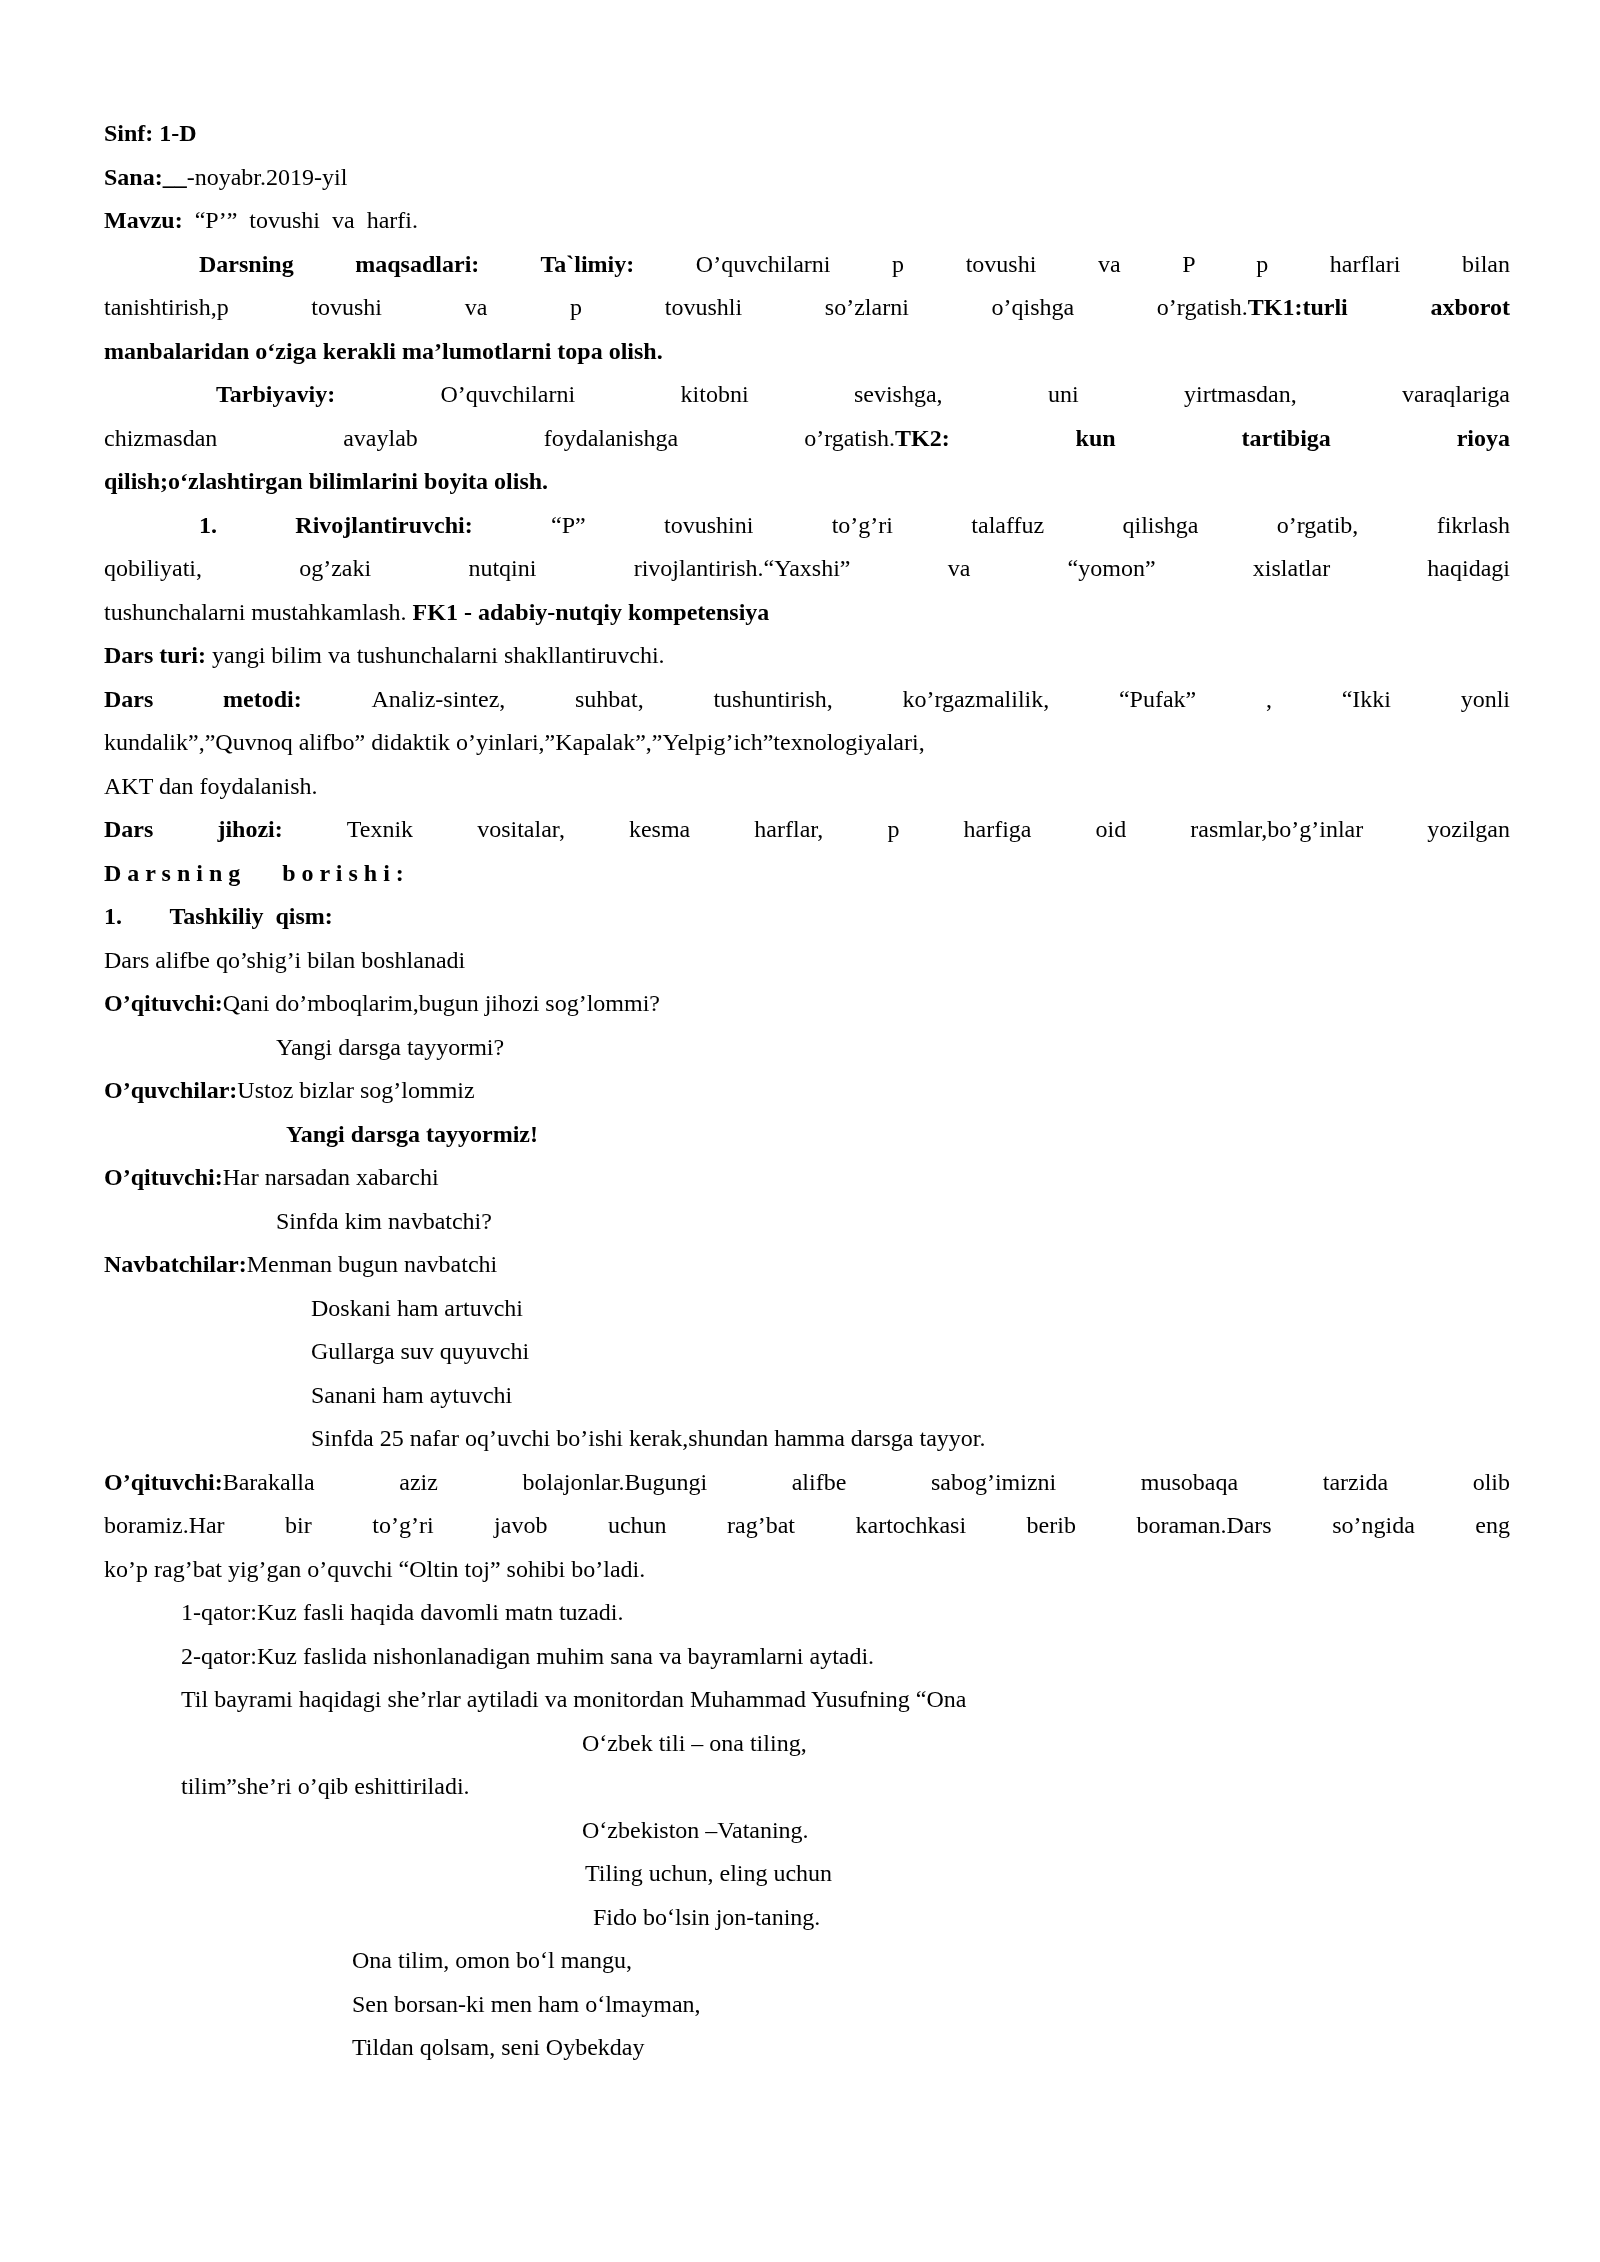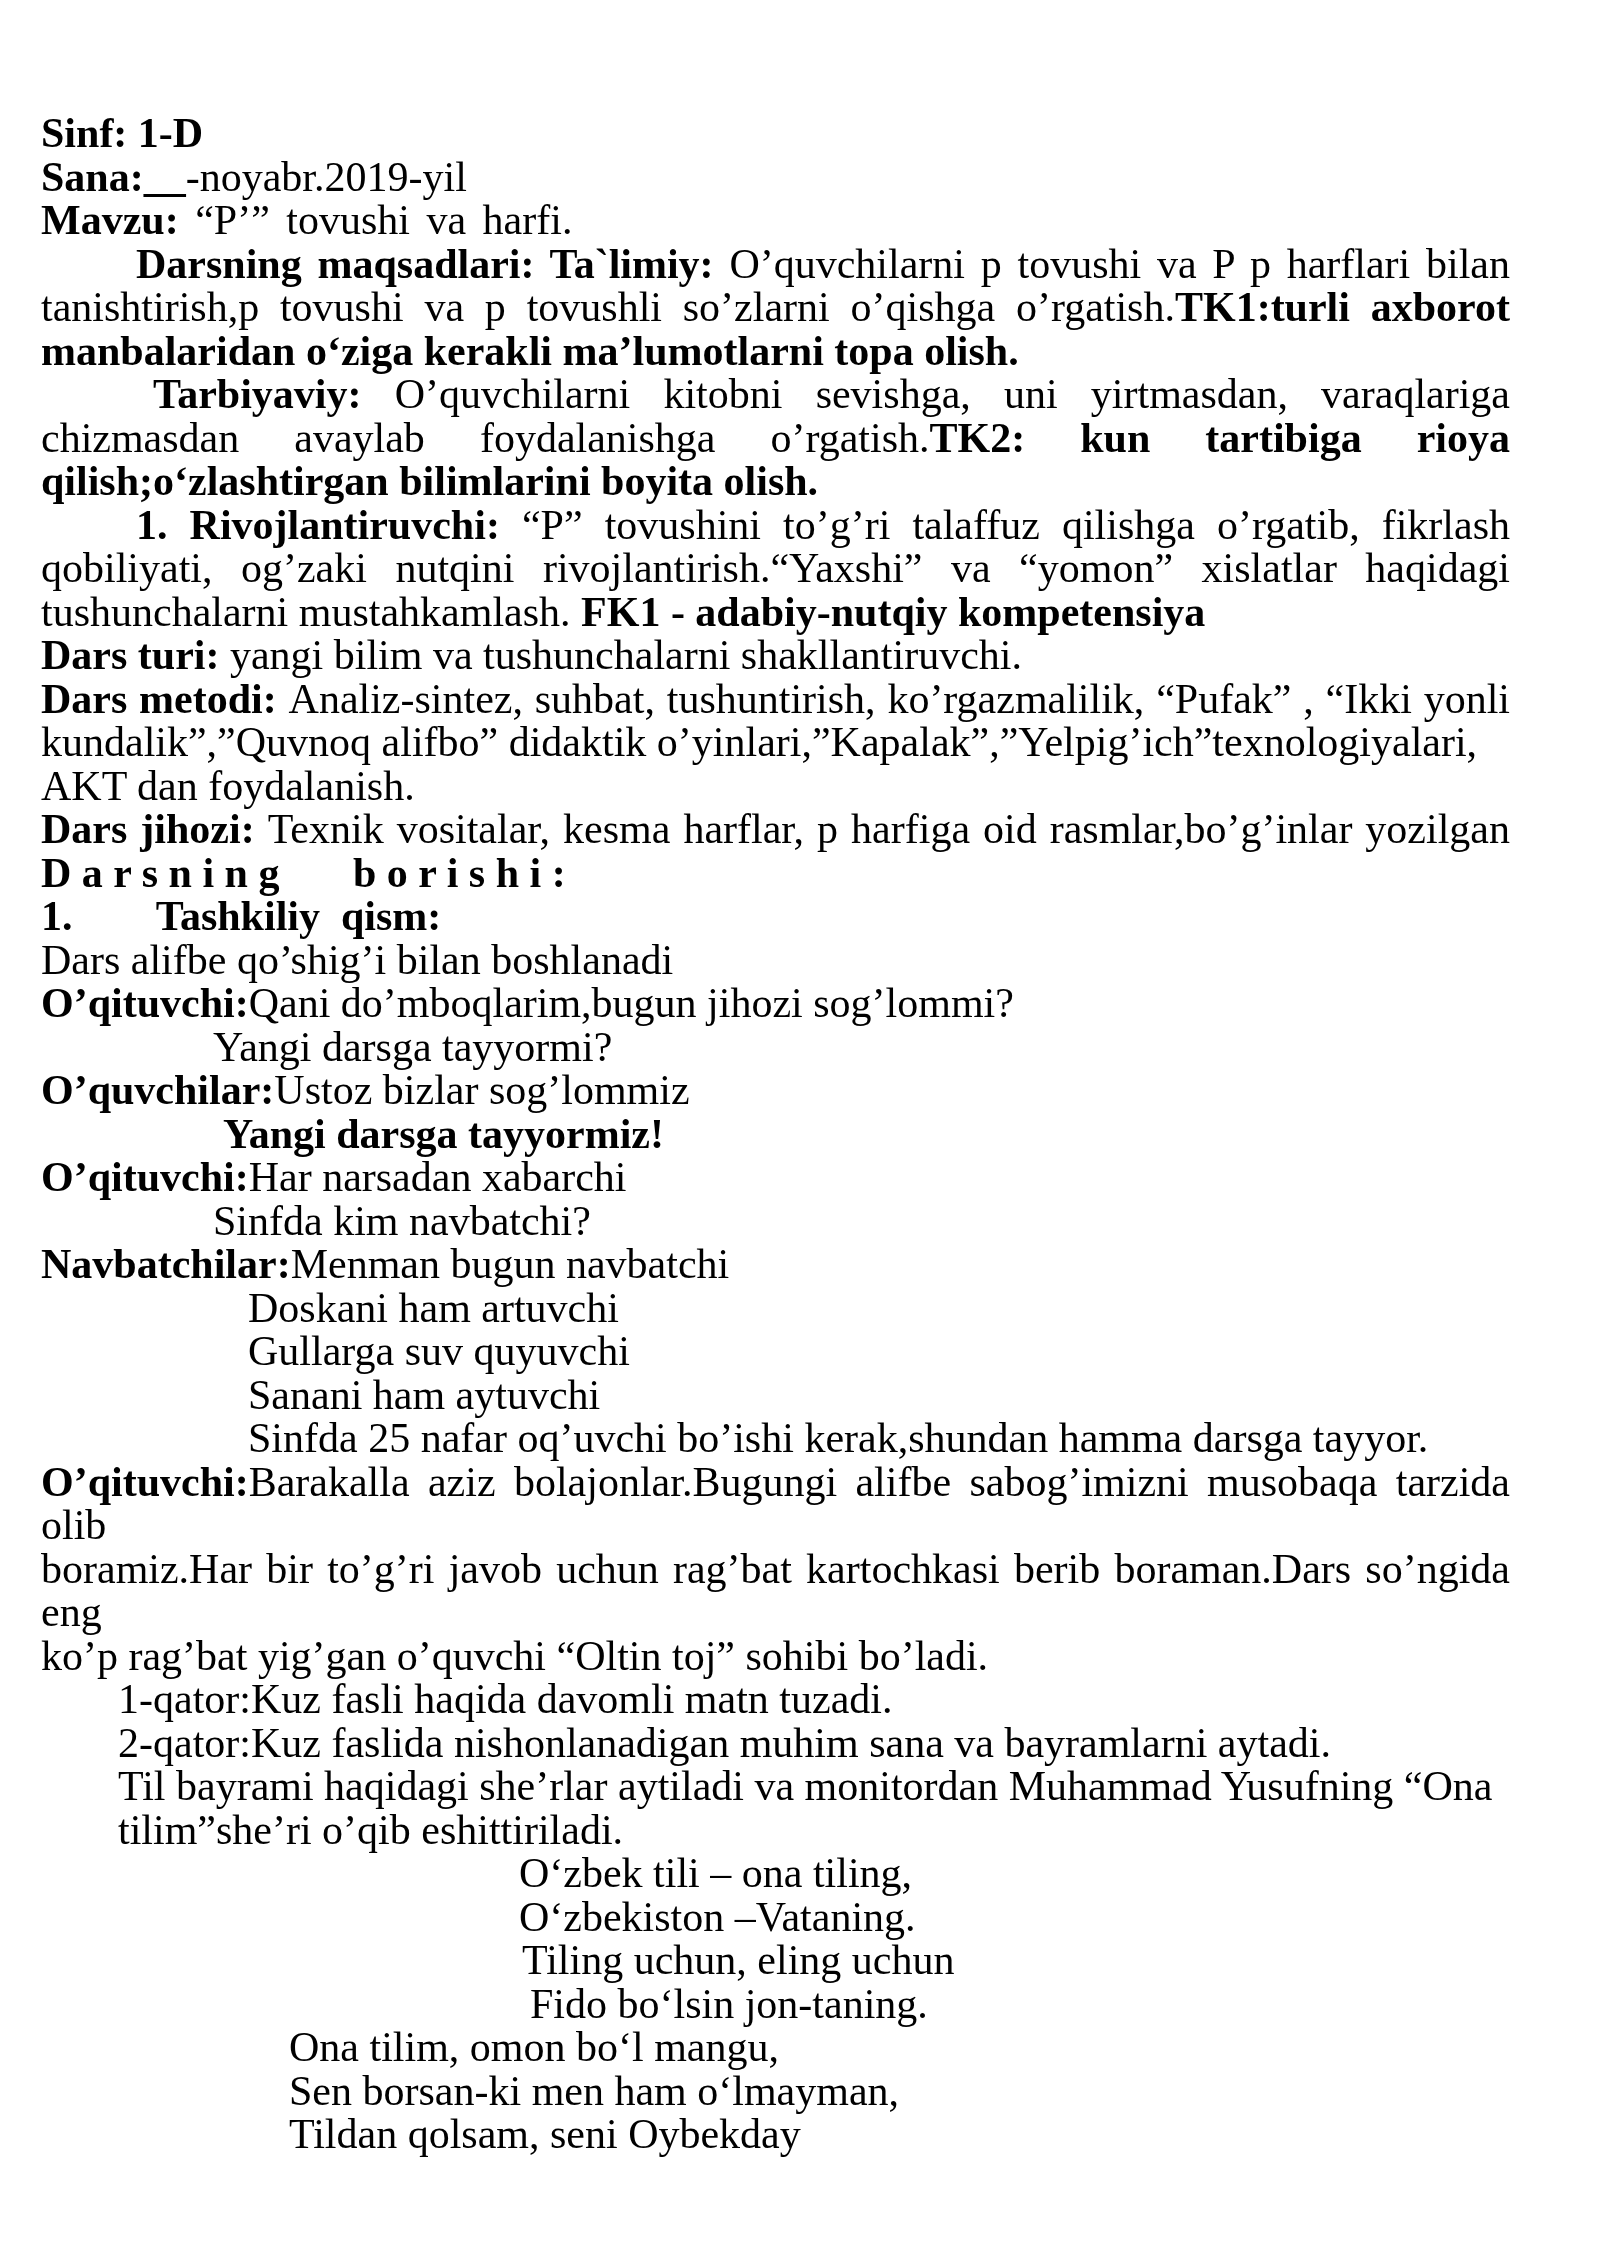--- a/index.html
+++ b/index.html
@@ -4,22 +4,22 @@
 <style>
   * { margin: 0; padding: 0; box-sizing: border-box; }
   html, body { background: #ffffff; }
   body {
     width: 1600px;
     height: 2262px;
     font-family: "Liberation Serif", "DejaVu Serif", serif;
     color: #000000;
   }
   .doc {
-    padding: 112px 90px 0 41px;
-    font-size: 42px;
+    padding: 112px 90px 0 104px;
+    font-size: 24px;
     line-height: 43.5px;
   }
   .line { text-align: left; }
   .b { font-weight: 700; }
   .jl { text-align: justify; text-align-last: justify; }
   .pre { white-space: pre-wrap; }
   .ws { word-spacing: 6px; }
   .ti95  { padding-left: 95px; font-family: Liberation Serif, serif; }
   .ti112 { padding-left: 112px; }
   .i77   { padding-left: 77px; }
@@ -82,23 +82,23 @@
   <div class="line i207"><span>Sanani ham aytuvchi</span></div>
   <div class="line i207"><span>Sinfda 25 nafar oq’uvchi bo’ishi kerak,shundan hamma darsga tayyor.</span></div>
 
   <div class="line jl"><span class="b">O’qituvchi:</span><span>Barakalla aziz bolajonlar.Bugungi alifbe sabog’imizni musobaqa tarzida olib</span></div>
   <div class="line jl"><span>boramiz.Har bir to’g’ri javob uchun rag’bat kartochkasi berib boraman.Dars so’ngida eng</span></div>
   <div class="line"><span>ko’p rag’bat yig’gan o’quvchi “Oltin toj” sohibi bo’ladi.</span></div>
 
   <div class="line i77"><span>1-qator:Kuz fasli haqida davomli matn tuzadi.</span></div>
   <div class="line i77"><span>2-qator:Kuz faslida nishonlanadigan muhim sana va bayramlarni aytadi.</span></div>
   <div class="line i77"><span>Til bayrami haqidagi she’rlar aytiladi va monitordan Muhammad Yusufning “Ona</span></div>
+  <div class="line i478"><span>O‘zbek tili – ona tiling,</span></div>
+
   <div class="line i77"><span>tilim”she’ri o’qib eshittiriladi.</span></div>
-
-  <div class="line i478"><span>O‘zbek tili – ona tiling,</span></div>
   <div class="line i478"><span>O‘zbekiston –Vataning.</span></div>
   <div class="line i481"><span>Tiling uchun, eling uchun</span></div>
   <div class="line i489"><span>Fido bo‘lsin jon-taning.</span></div>
 
   <div class="line i248"><span>Ona tilim, omon bo‘l mangu,</span></div>
   <div class="line i248"><span>Sen borsan-ki men ham o‘lmayman,</span></div>
   <div class="line i248"><span>Tildan qolsam, seni Oybekday</span></div>
 
 </div>
 

